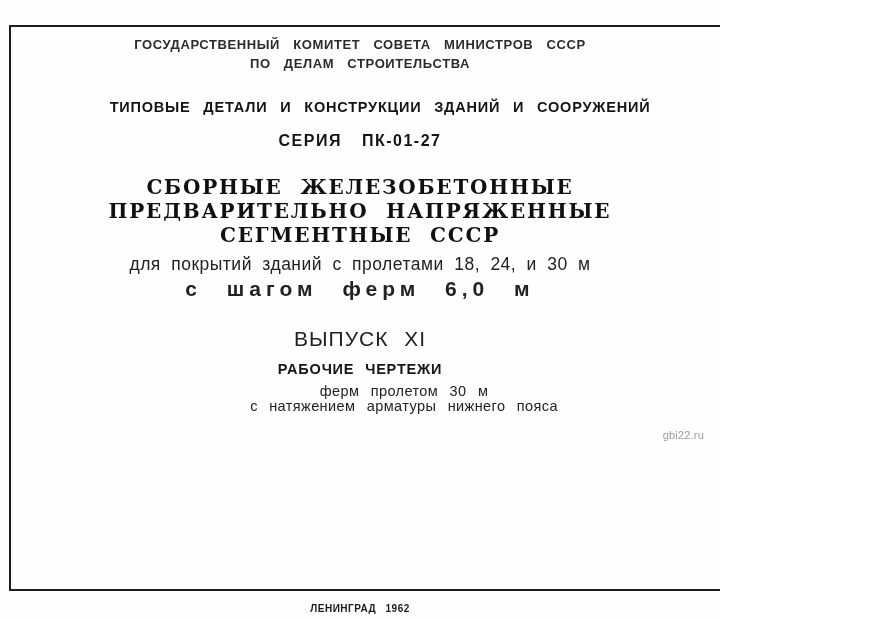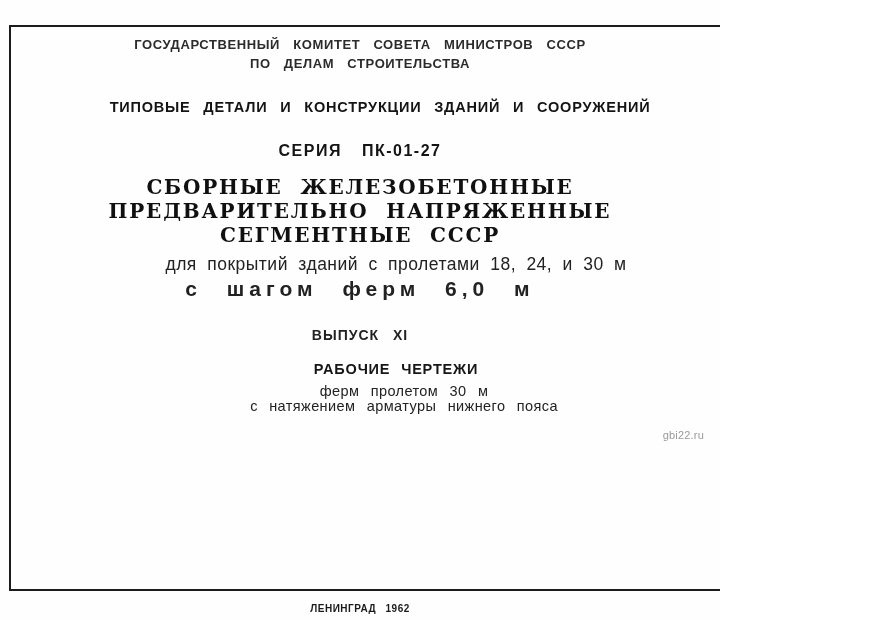--- a/index.html
+++ b/index.html
@@ -61,43 +61,41 @@
     color: #101010;
     letter-spacing: 1.8px;
     word-spacing: 9px;
   }
   .subtitle {
     font-size: 17.5px;
     font-weight: normal;
     color: #222;
     letter-spacing: 0.5px;
     word-spacing: 5px;
-    margin-left: 36px;
   }
   .subtitle-spaced {
     font-size: 21px;
     font-weight: bold;
     color: #222;
     letter-spacing: 5px;
     word-spacing: 14px;
   }
   .issue {
-    font-size: 14px;
-    font-weight: bold;
+    font-size: 21px;
+    font-weight: normal;
     color: #222;
     letter-spacing: 1px;
     word-spacing: 9px;
   }
   .section-heading {
     font-size: 14.5px;
     font-weight: bold;
     color: #161616;
     letter-spacing: 0.8px;
     word-spacing: 6px;
-    padding-left: 36px;
   }
   .section-line {
     font-size: 14.5px;
     font-weight: normal;
     color: #222;
     letter-spacing: 0.4px;
     word-spacing: 7px;
     padding-left: 44px;
   }
   .footer {
@@ -125,21 +123,21 @@
 <div class="page">
 
   <div class="frame"></div>
 
   <div class="line hdr" style="top: 37px;">ГОСУДАРСТВЕННЫЙ КОМИТЕТ СОВЕТА МИНИСТРОВ СССР</div>
 
   <div class="line hdr" style="top: 56px;">ПО ДЕЛАМ СТРОИТЕЛЬСТВА</div>
 
   <div class="line series-heading" style="top: 99px;">ТИПОВЫЕ ДЕТАЛИ И КОНСТРУКЦИИ ЗДАНИЙ И СООРУЖЕНИЙ</div>
 
-  <div class="line series-number" style="top: 142px;">СЕРИЯ ПК-01-27</div>
+  <div class="line series-number" style="top: 132px;">СЕРИЯ ПК-01-27</div>
 
   <div class="line main-title" style="top: 175px;">СБОРНЫЕ ЖЕЛЕЗОБЕТОННЫЕ</div>
 
   <div class="line main-title" style="top: 199px;">ПРЕДВАРИТЕЛЬНО НАПРЯЖЕННЫЕ</div>
 
   <div class="line main-title" style="top: 223px;">СЕГМЕНТНЫЕ СССР</div>
 
   <div class="line subtitle" style="top: 254px;">для покрытий зданий с пролетами 18, 24, и 30 м</div>
 
   <div class="line subtitle-spaced" style="top: 277px;">с шагом ферм 6,0 м</div>

